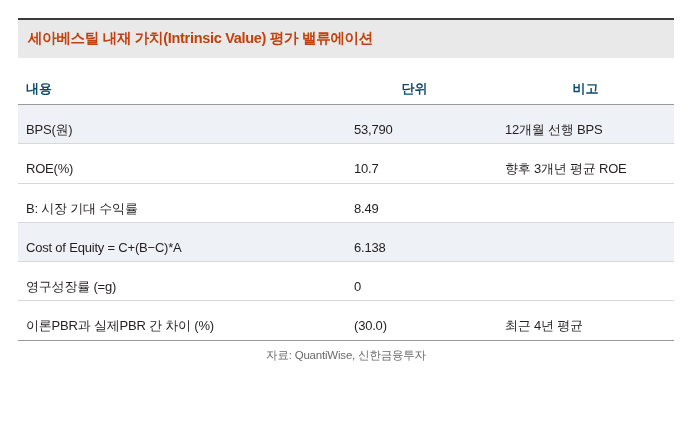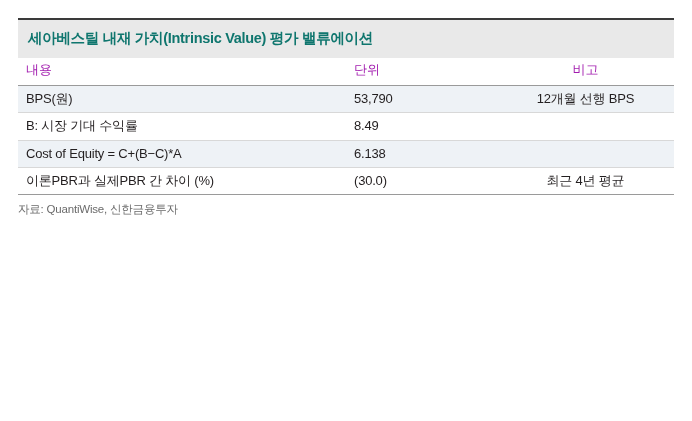--- a/index.html
+++ b/index.html
@@ -20,62 +20,63 @@
     top: 18px;
     width: 656px;
   }
   .title-bar {
     background: #e9e9e9;
     border-top: 2px solid #3a3a3a;
     padding: 9px 10px 10px 10px;
     font-size: 14.5px;
     font-weight: bold;
     letter-spacing: -0.3px;
-    color: #0f766e;
+    color: #c2410c;
   }
   table.valuation {
     width: 100%;
     border-collapse: collapse;
     font-size: 13px;
     table-layout: fixed;
   }
   table.valuation col.c-label { width: 50%; }
   table.valuation col.c-unit  { width: 23%; }
   table.valuation col.c-note  { width: 27%; }
 
   table.valuation th {
-    font-weight: normal;
+    font-weight: bold;
     font-size: 13px;
-    padding: 3px 8px 6px 8px;
+    padding: 22px 8px 6px 8px;
     border-bottom: 1px solid #9a9a9a;
-    color: #a21caf;
+    color: #0c4a6e;
   }
   table.valuation th.lbl { text-align: left; }
-  table.valuation th.unit { text-align: left; padding-right: 22px; }
+  table.valuation th.unit { text-align: center; padding-right: 22px; }
   table.valuation th.note { text-align: center; }
 
   table.valuation td {
-    padding: 5px 8px 5px 8px;
+    padding: 17px 8px 5px 8px;
     border-bottom: 1px solid #d8d8d8;
     line-height: 1.25;
     letter-spacing: -0.2px;
   }
   table.valuation tr:last-child td {
     border-bottom: 1px solid #9a9a9a;
   }
   td.lbl { text-align: left; }
   td.unit { padding-right: 22px; }
-  td.note { text-align: center; }
+  td.note { text-align: left; }
   tr.shaded td { background: #eef2f6; }
   td.indent { padding-left: 36px; }
   .source {
     margin-top: 7px;
     font-size: 11.5px;
     color: #6b6b6b;
     letter-spacing: -0.2px;
+    text-align: center;
   }
 </style>
 </head>
 <body>
 
 <div class="sheet">
 
   <div class="title-bar">세아베스틸 내재 가치(Intrinsic Value) 평가 밸류에이션</div>
 
   <table class="valuation">
@@ -91,27 +92,37 @@
         <th class="note">비고</th>
       </tr>
     </thead>
     <tbody>
       <tr class="shaded">
         <td class="lbl">BPS(원)</td>
         <td class="unit">53,790</td>
         <td class="note">12개월 선행 BPS</td>
       </tr>
       <tr>
+        <td class="lbl">ROE(%)</td>
+        <td class="unit">10.7</td>
+        <td class="note">향후 3개년 평균 ROE</td>
+      </tr>
+      <tr>
         <td class="lbl indent">B: 시장 기대 수익률</td>
         <td class="unit">8.49</td>
         <td class="note"></td>
       </tr>
       <tr class="shaded">
         <td class="lbl">Cost of Equity = C+(B−C)*A</td>
         <td class="unit">6.138</td>
+        <td class="note"></td>
+      </tr>
+      <tr>
+        <td class="lbl">영구성장률 (=g)</td>
+        <td class="unit">0</td>
         <td class="note"></td>
       </tr>
       <tr>
         <td class="lbl">이론PBR과 실제PBR 간 차이 (%)</td>
         <td class="unit">(30.0)</td>
         <td class="note">최근 4년 평균</td>
       </tr>
     </tbody>
   </table>
 

